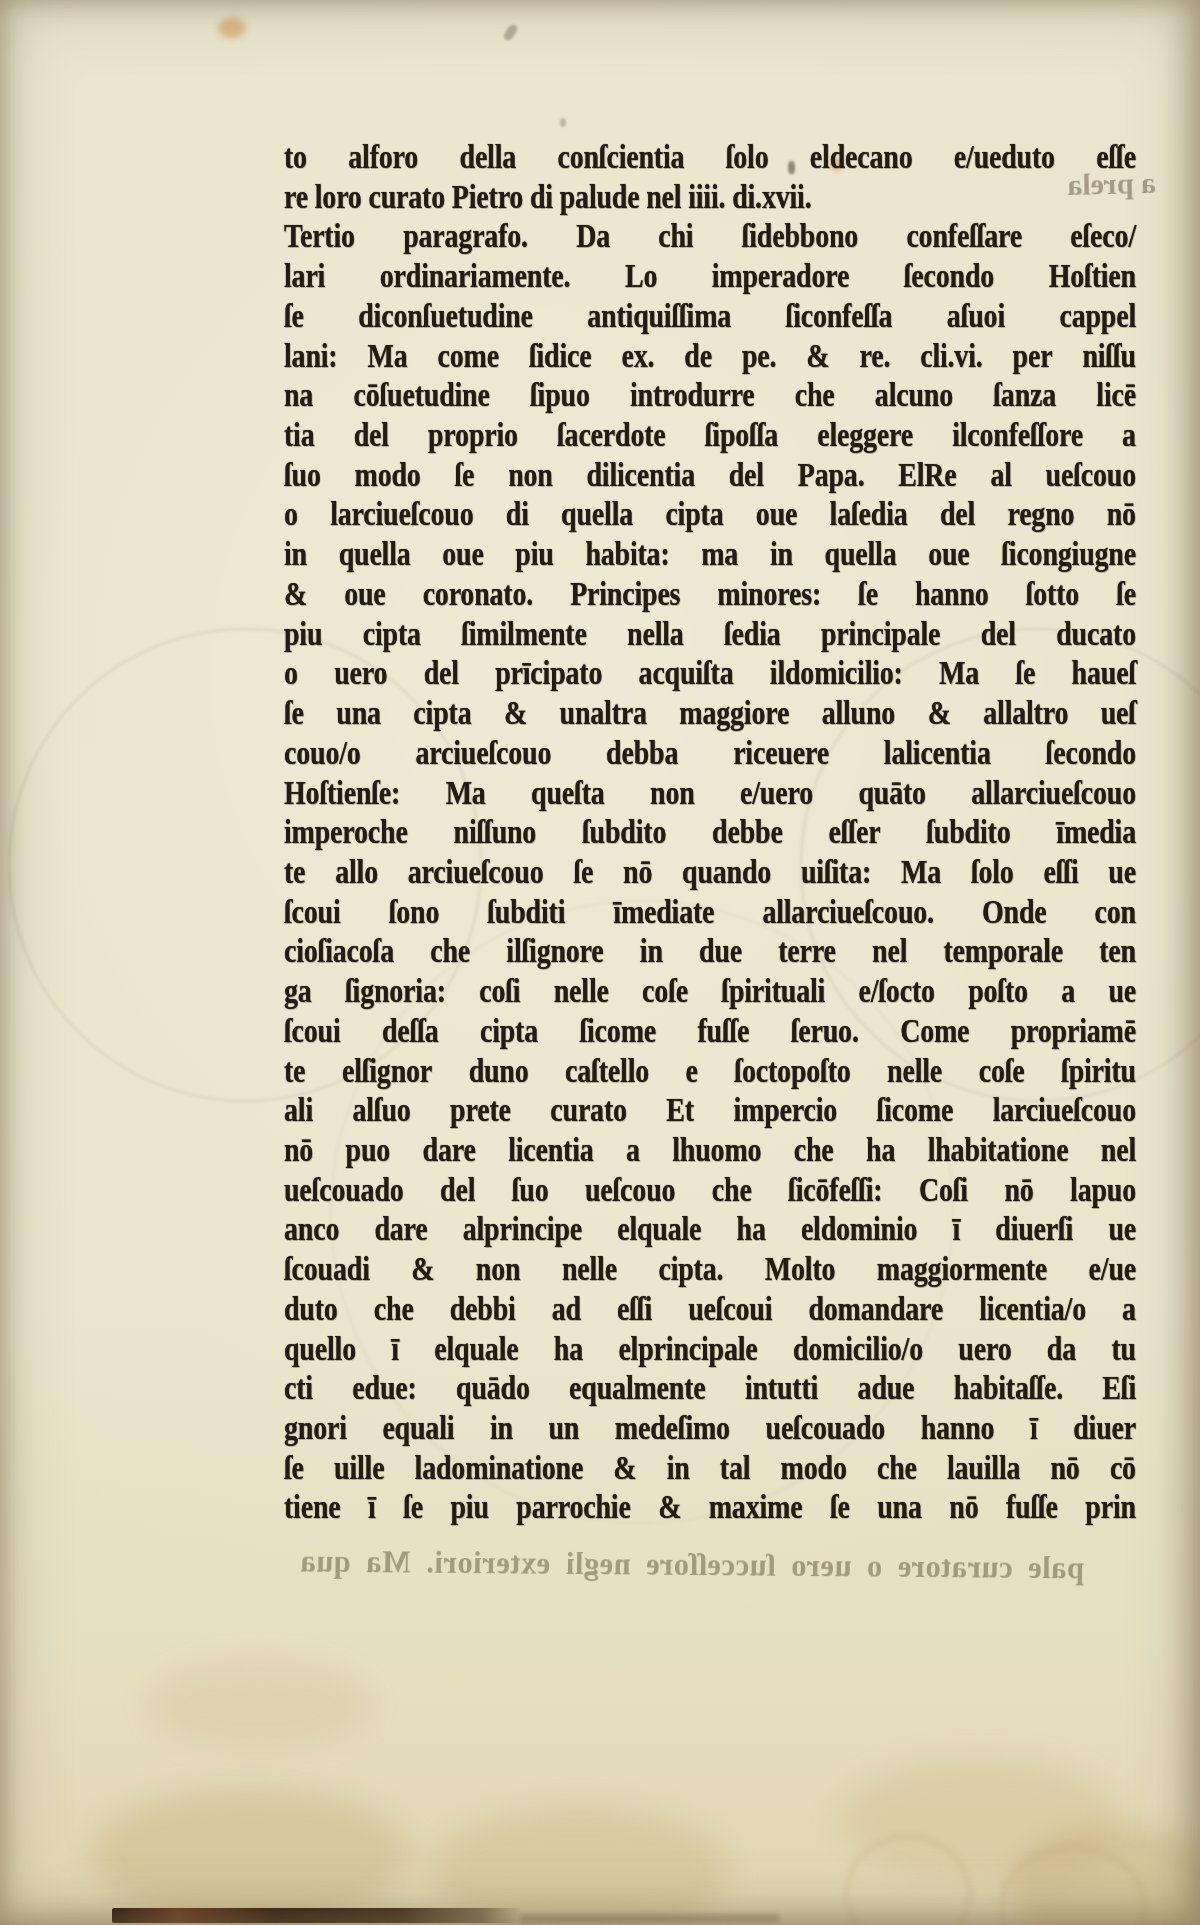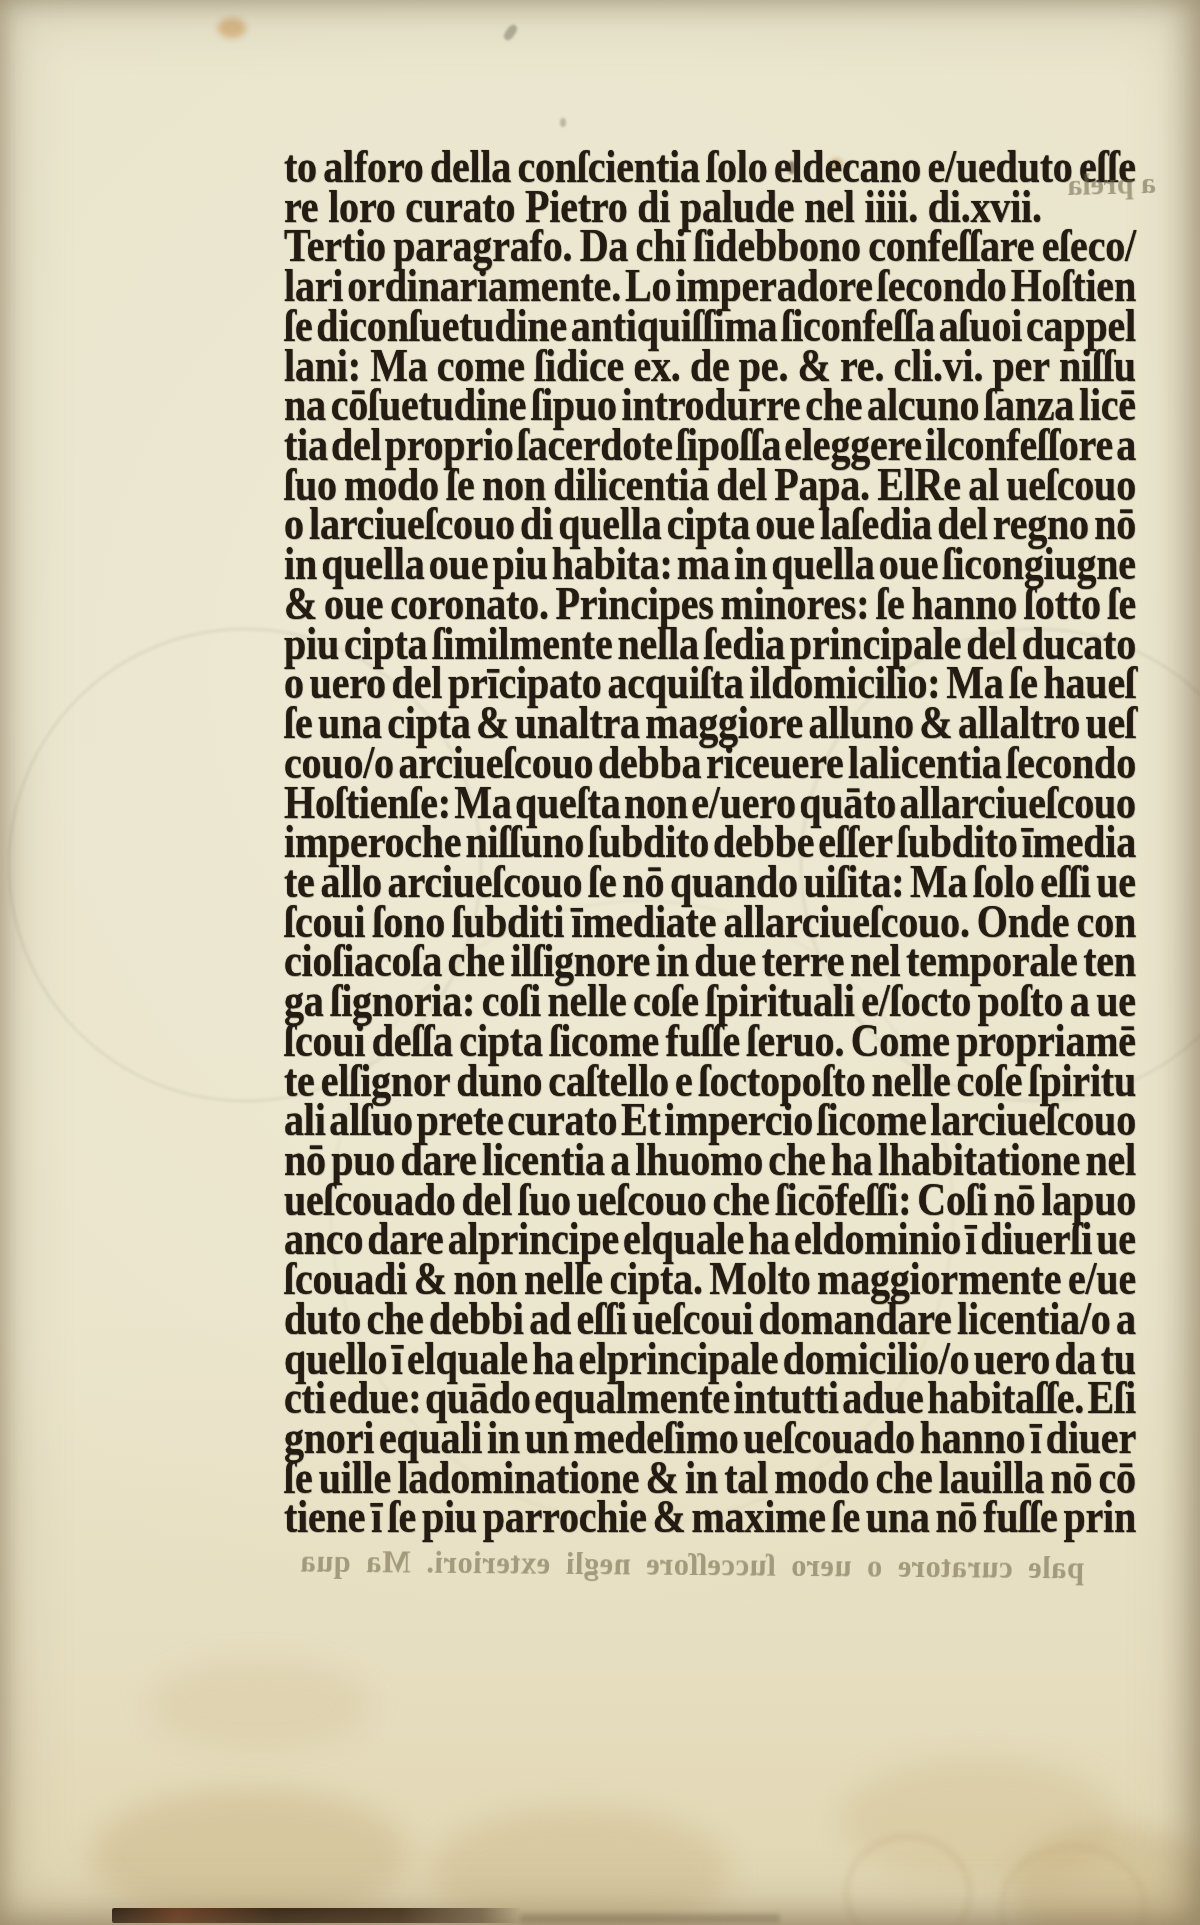--- a/index.html
+++ b/index.html
@@ -19,21 +19,21 @@
     box-shadow:
       inset 0 0 70px rgba(120,105,75,.30),
       inset -14px 0 28px rgba(110,95,70,.28),
       inset 0 -12px 34px rgba(125,102,70,.30),
       inset 6px 0 18px rgba(120,108,80,.18);
   }
   
   .textblock{
     position:absolute;left:284px;top:142px;width:852px;
     color:var(--ink,#241c12);
-    font-size:40px;font-weight:700;letter-spacing:-0.2px;
+    font-size:28px;font-weight:700;letter-spacing:-0.2px;
     text-shadow:0 0 1px rgba(34,26,16,.8), .6px .6px 0 rgba(34,26,16,.22);
   }
   .line{
     height:39.72px;display:flex;justify-content:space-between;
     transform:scaleY(1.18);transform-origin:50% 50%;
     white-space:nowrap;
   }
   .line.flush{display:block;white-space:nowrap;}
   
   .ghost{

